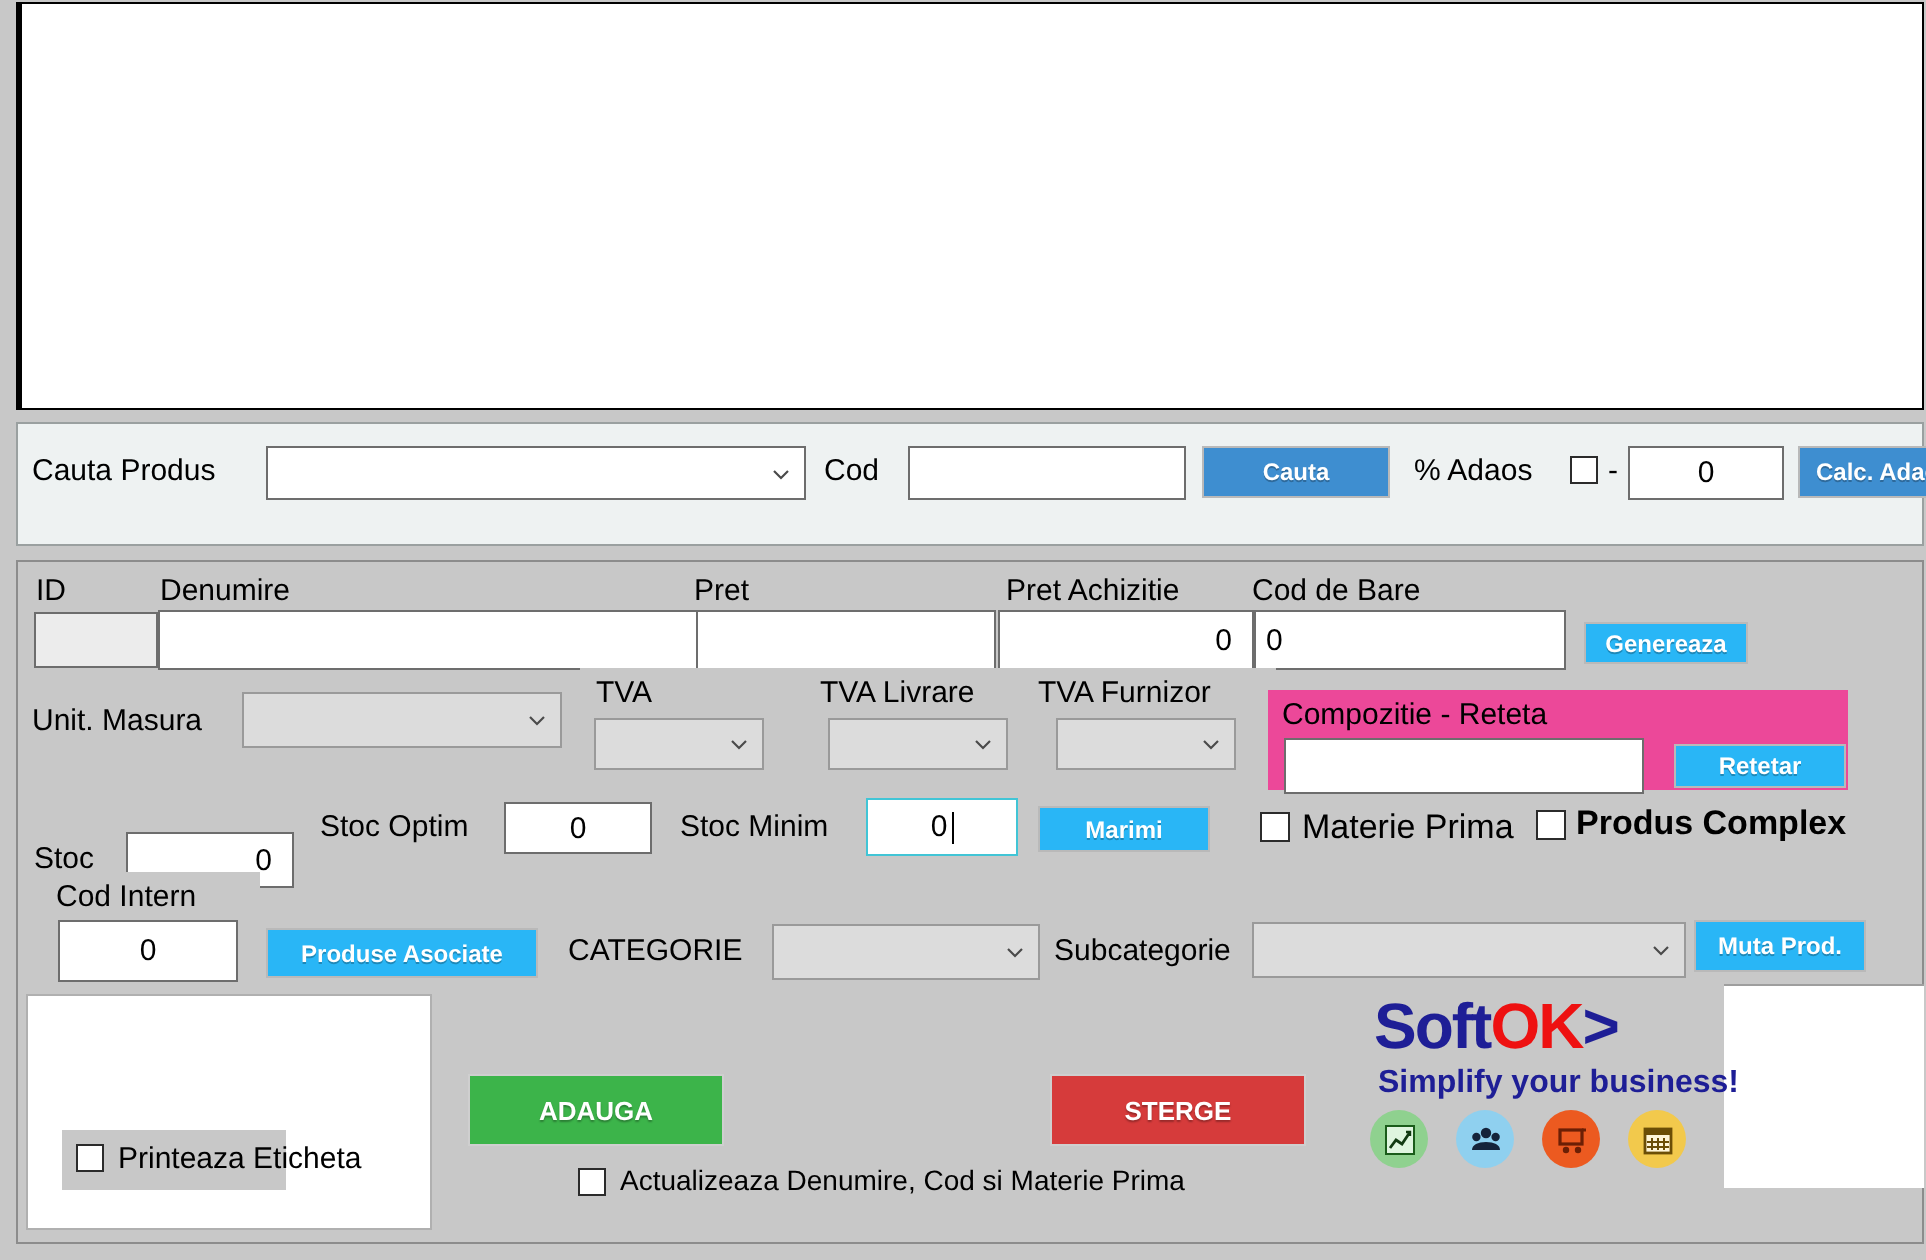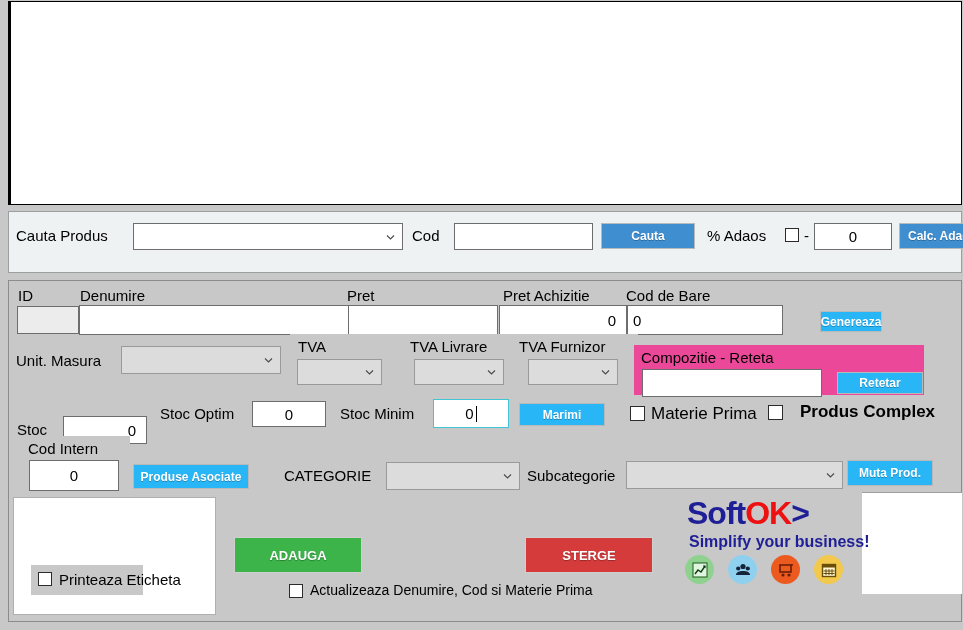--- a/index.html
+++ b/index.html
@@ -105,21 +105,21 @@
   .r1-id-label{left:9px;top:6px;}
   .r1-den-label{left:71px;top:6px;}
   .r1-pret-label{left:338px;top:6px;}
   .r1-pretach-label{left:494px;top:6px;}
   .r1-cod-label{left:617px;top:6px;}
   .r1-id-box{left:8px;top:25px;width:62px;height:28px;}
   .r1-den-box{left:70px;top:24px;width:270px;height:30px;}
   .r1-pret-box{left:339px;top:24px;width:150px;height:30px;}
   .r1-pretach-box{left:490px;top:24px;width:128px;height:30px;}
   .r1-codbare-box{left:618px;top:24px;width:156px;height:30px;}
-  .btn-genereaza{left:783px;top:30px;width:62px;height:21px;margin-left:28px;}
+  .btn-genereaza{left:783px;top:30px;width:82px;height:21px;}
 
   
   .grp-unit{left:2px;top:60px;width:278px;height:38px;}
   .unit-label{left:5px;top:11px;}
   .unit-combo{left:110px;top:5px;width:160px;height:28px;}
 
   
   .grp-tva{left:281px;top:53px;width:348px;height:50px;}
   .tva-label{left:8px;top:4px;}
   .tvaliv-label{left:120px;top:4px;}
@@ -146,27 +146,27 @@
   .stocmin-box{left:98px;top:2px;width:76px;height:29px;border:1px solid #41c5d6;}
   .caretbar{
     display:inline-block;width:1px;height:16px;background:#000;margin-left:2px;
   }
   .btn-marimi{left:510px;top:122px;width:86px;height:23px;}
   .grp-mp{left:612px;top:116px;width:138px;height:34px;}
   .mp-cb{left:9px;top:9px;}
   .mp-label{left:30px;top:7px;font-size:17px;}
   .grp-pc{left:753px;top:116px;width:170px;height:34px;}
   .pc-cb{left:6px;top:8px;}
-  .pc-label{left:26px;top:5px;font-size:17px;font-weight:bold;margin-left:12px;}
+  .pc-label{left:26px;top:5px;font-size:17px;font-weight:bold;}
 
   
   .grp-codint{left:13px;top:155px;width:108px;height:58px;}
   .codint-label{left:6px;top:4px;}
   .codint-box{left:7px;top:24px;width:90px;height:31px;}
-  .btn-produse{left:124px;top:183px;width:116px;height:25px;}
+  .btn-produse{left:124px;top:183px;width:136px;height:25px;}
   .grp-cat{left:268px;top:176px;width:250px;height:38px;}
   .cat-label{left:7px;top:10px;text-align:right;}
   .cat-combo{left:109px;top:5px;width:134px;height:28px;}
   .subcat-label{left:518px;top:186px;}
   .subcat-combo{left:617px;top:180px;width:217px;height:28px;}
   .btn-muta{left:838px;top:179px;width:86px;height:26px;}
 
   
   .white-left{
     position:absolute;left:4px;top:216px;width:203px;height:118px;

